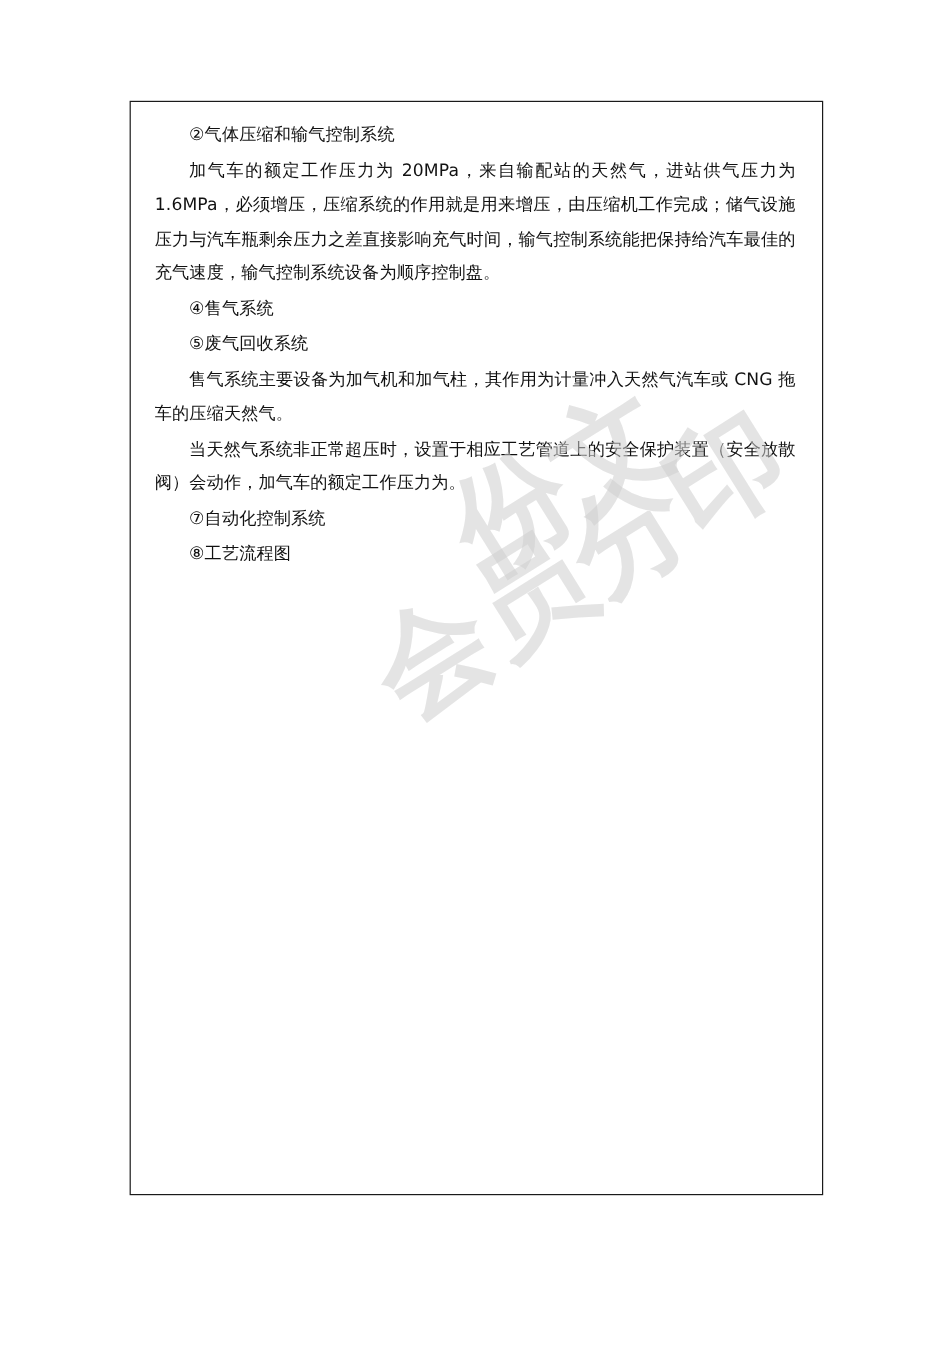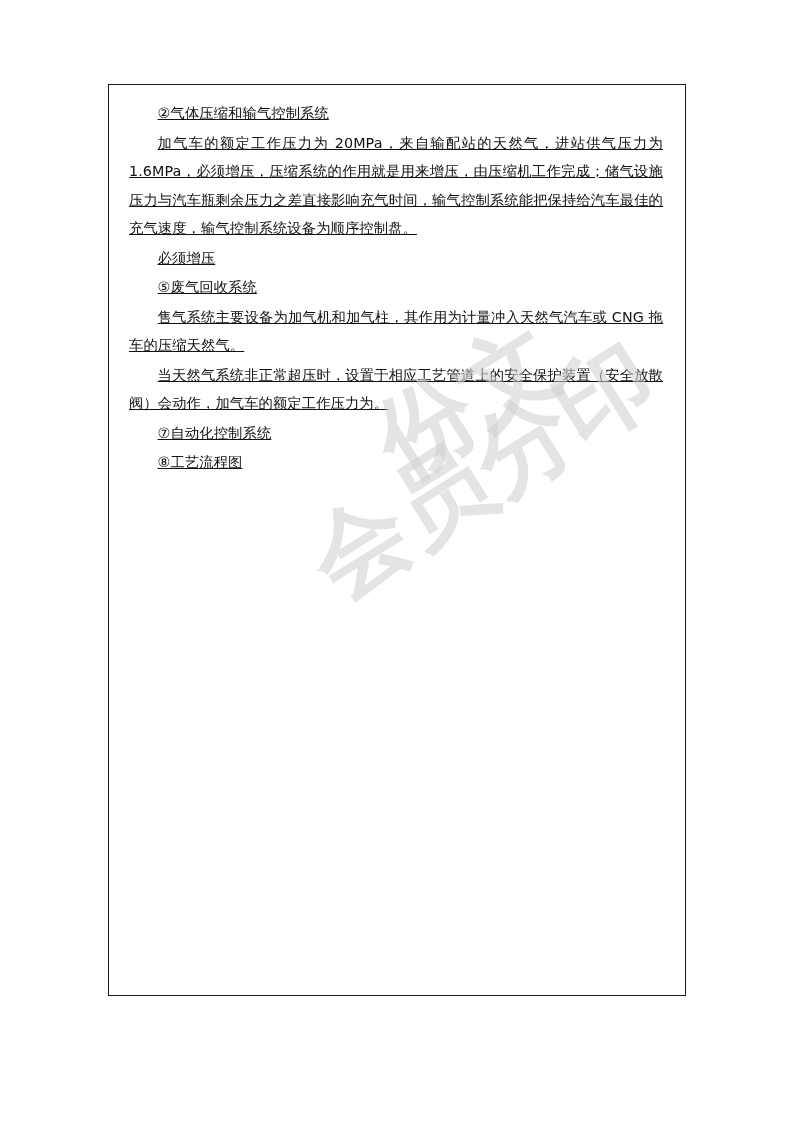--- a/index.html
+++ b/index.html
@@ -40,21 +40,20 @@
   }
   p.para {
     margin: 0 0 1px 0;
     font-size: 14.3px;
     line-height: 28.5px;
     text-align: justify;
     text-justify: inter-ideograph;
     letter-spacing: 0.1px;
     color: #111;
     font-family: "DejaVu Sans", "Liberation Sans", sans-serif;
-    text-decoration: underline;
   }
   p.indent {
     text-indent: 2em;
   }
   
   .watermark {
     position: absolute;
     left: 0;
     top: 0;
     width: 793px;
@@ -83,21 +82,21 @@
 </style>
 </head>
 <body>
 
 <div class="page">
 
   <div class="doc-frame">
     <div class="doc-body">
       <p class="para indent">②气体压缩和输气控制系统</p>
       <p class="para indent">加气车的额定工作压力为 20MPa，来自输配站的天然气，进站供气压力为 1.6MPa，必须增压，压缩系统的作用就是用来增压，由压缩机工作完成；储气设施压力与汽车瓶剩余压力之差直接影响充气时间，输气控制系统能把保持给汽车最佳的充气速度，输气控制系统设备为顺序控制盘。</p>
-      <p class="para indent">必须增压</p>
+      <p class="para indent">④售气系统</p>
       <p class="para indent">⑤废气回收系统</p>
       <p class="para indent">售气系统主要设备为加气机和加气柱，其作用为计量冲入天然气汽车或 CNG 拖车的压缩天然气。</p>
       <p class="para indent">当天然气系统非正常超压时，设置于相应工艺管道上的安全保护装置（安全放散阀）会动作，加气车的额定工作压力为。</p>
       <p class="para indent">⑦自动化控制系统</p>
       <p class="para indent">⑧工艺流程图</p>
     </div>
   </div>
 
   <div class="watermark">
     <div class="wm-text wm-1">份文</div>

